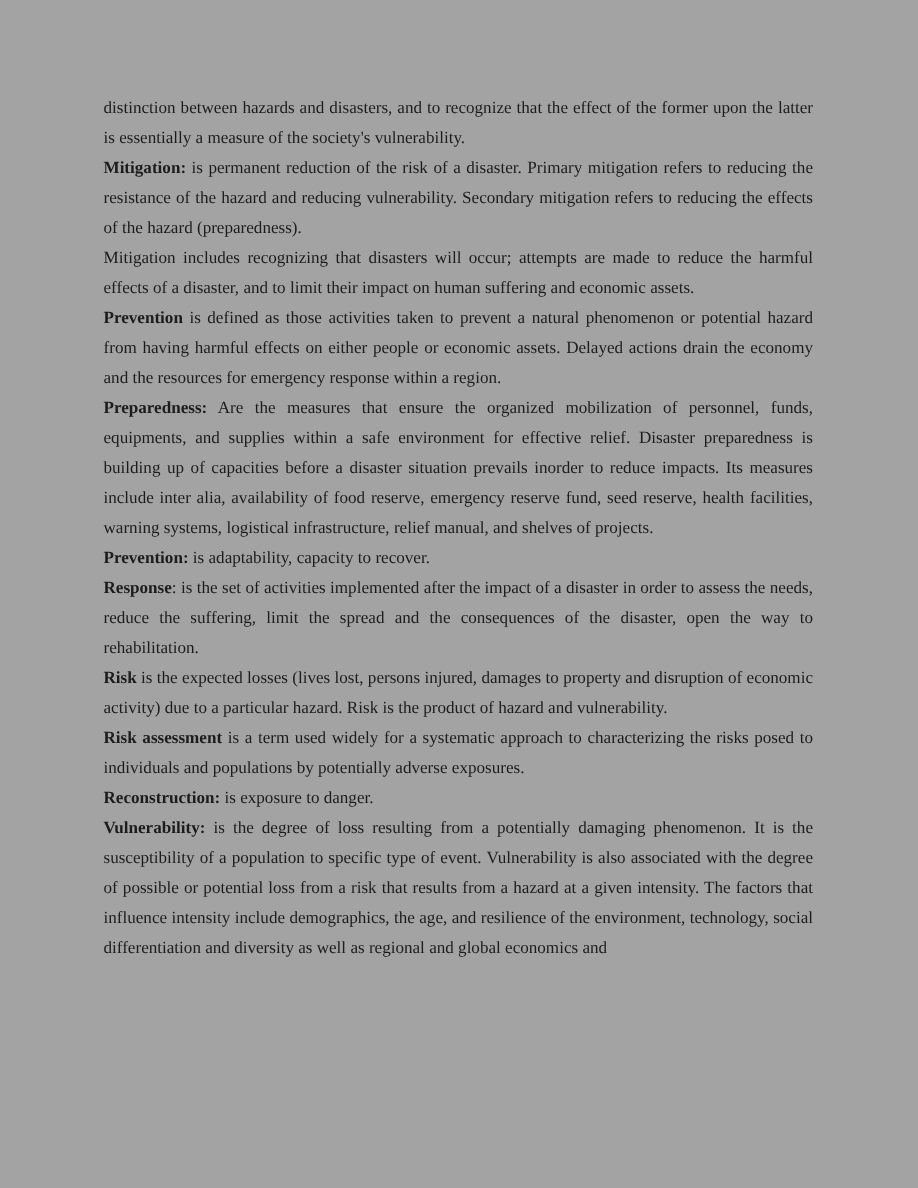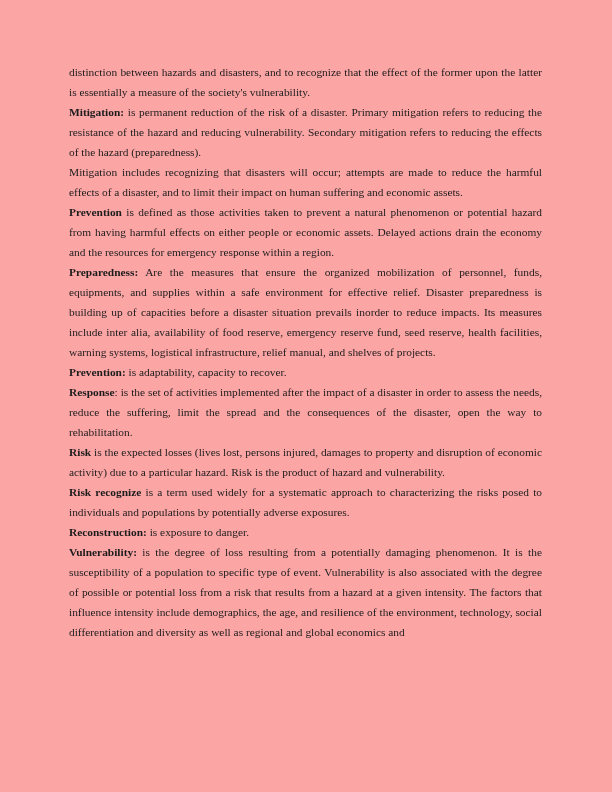--- a/index.html
+++ b/index.html
@@ -4,21 +4,21 @@
 <style>
   html, body {
     margin: 0;
     padding: 0;
     background: #ffffff;
   }
   .page {
     position: relative;
     width: 612px;
     height: 792px;
-    background: #fca5a5;
+    background: #a3a3a3;
     overflow: hidden;
   }
   .content {
     position: absolute;
     left: 69px;
     top: 62px;
     width: 473px;
     font-family: "Liberation Serif", "DejaVu Serif", serif;
     font-size: 11.4px;
     line-height: 20px;
@@ -50,20 +50,20 @@
     <p class="para"><b class="term">Preparedness:</b><span> Are the measures that ensure the organized mobilization of personnel, funds, equipments, and supplies within a safe environment for effective relief. Disaster preparedness is building up of capacities before a disaster situation prevails inorder to reduce impacts. Its measures include inter alia, availability of food reserve, emergency reserve fund, seed reserve, health facilities, warning systems, logistical infrastructure, relief manual, and shelves of projects.</span></p>
 
 
 
     <p class="para"><b class="term">Prevention:</b><span> is adaptability, capacity to recover.</span></p>
 
     <p class="para"><b class="term">Response</b><span>: is the set of activities implemented after the impact of a disaster in order to assess the needs, reduce the suffering, limit the spread and the consequences of the disaster, open the way to rehabilitation.</span></p>
 
     <p class="para"><b class="term">Risk</b><span> is the expected losses (lives lost, persons injured, damages to property and disruption of economic activity) due to a particular hazard. Risk is the product of hazard and vulnerability.</span></p>
 
-    <p class="para"><b class="term">Risk recognize</b><span> is a term used widely for a systematic approach to characterizing the risks posed to individuals and populations by potentially adverse exposures.</span></p>
+    <p class="para"><b class="term">Risk assessment</b><span> is a term used widely for a systematic approach to characterizing the risks posed to individuals and populations by potentially adverse exposures.</span></p>
 
     <p class="para"><b class="term">Reconstruction:</b><span> is exposure to danger.</span></p>
 
     <p class="para"><b class="term">Vulnerability:</b><span> is the degree of loss resulting from a potentially damaging phenomenon. It is the susceptibility of a population to specific type of event. Vulnerability is also associated with the degree of possible or potential loss from a risk that results from a hazard at a given intensity. The factors that influence intensity include demographics, the age, and resilience of the environment, technology, social differentiation and diversity as well as regional and global economics and</span></p>
 
   </div>
 </div>
 
 </body></html>

